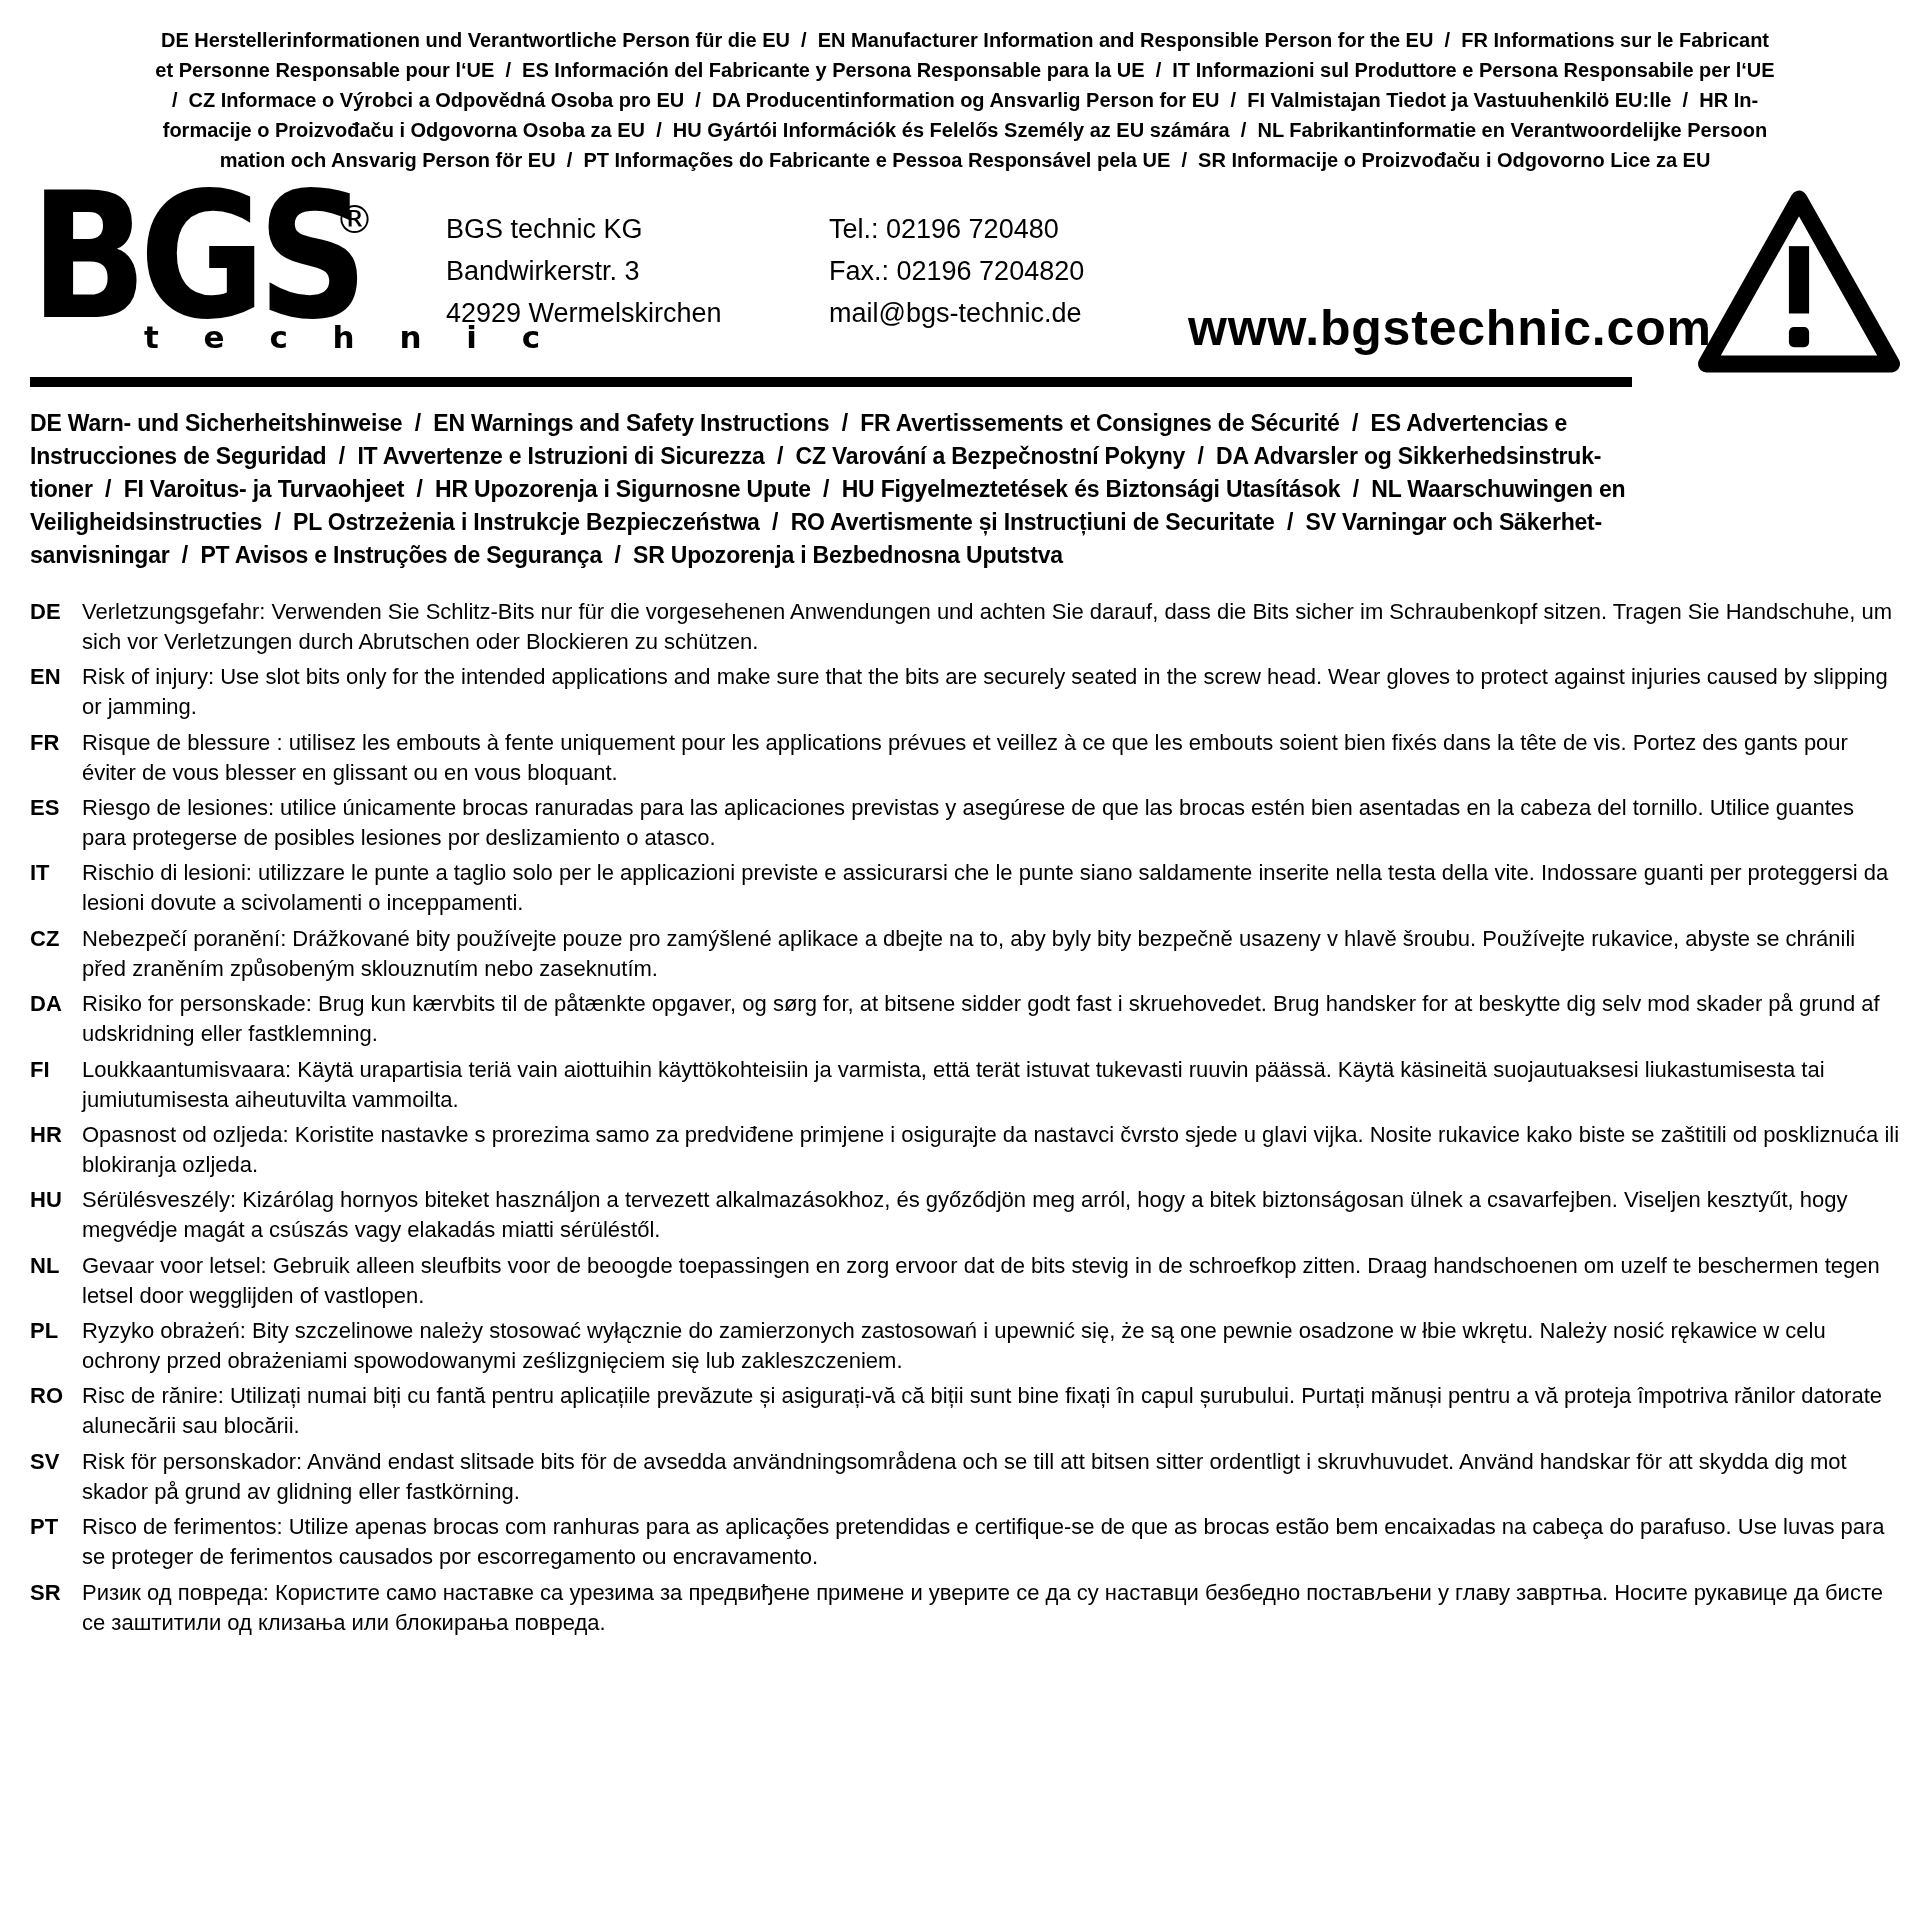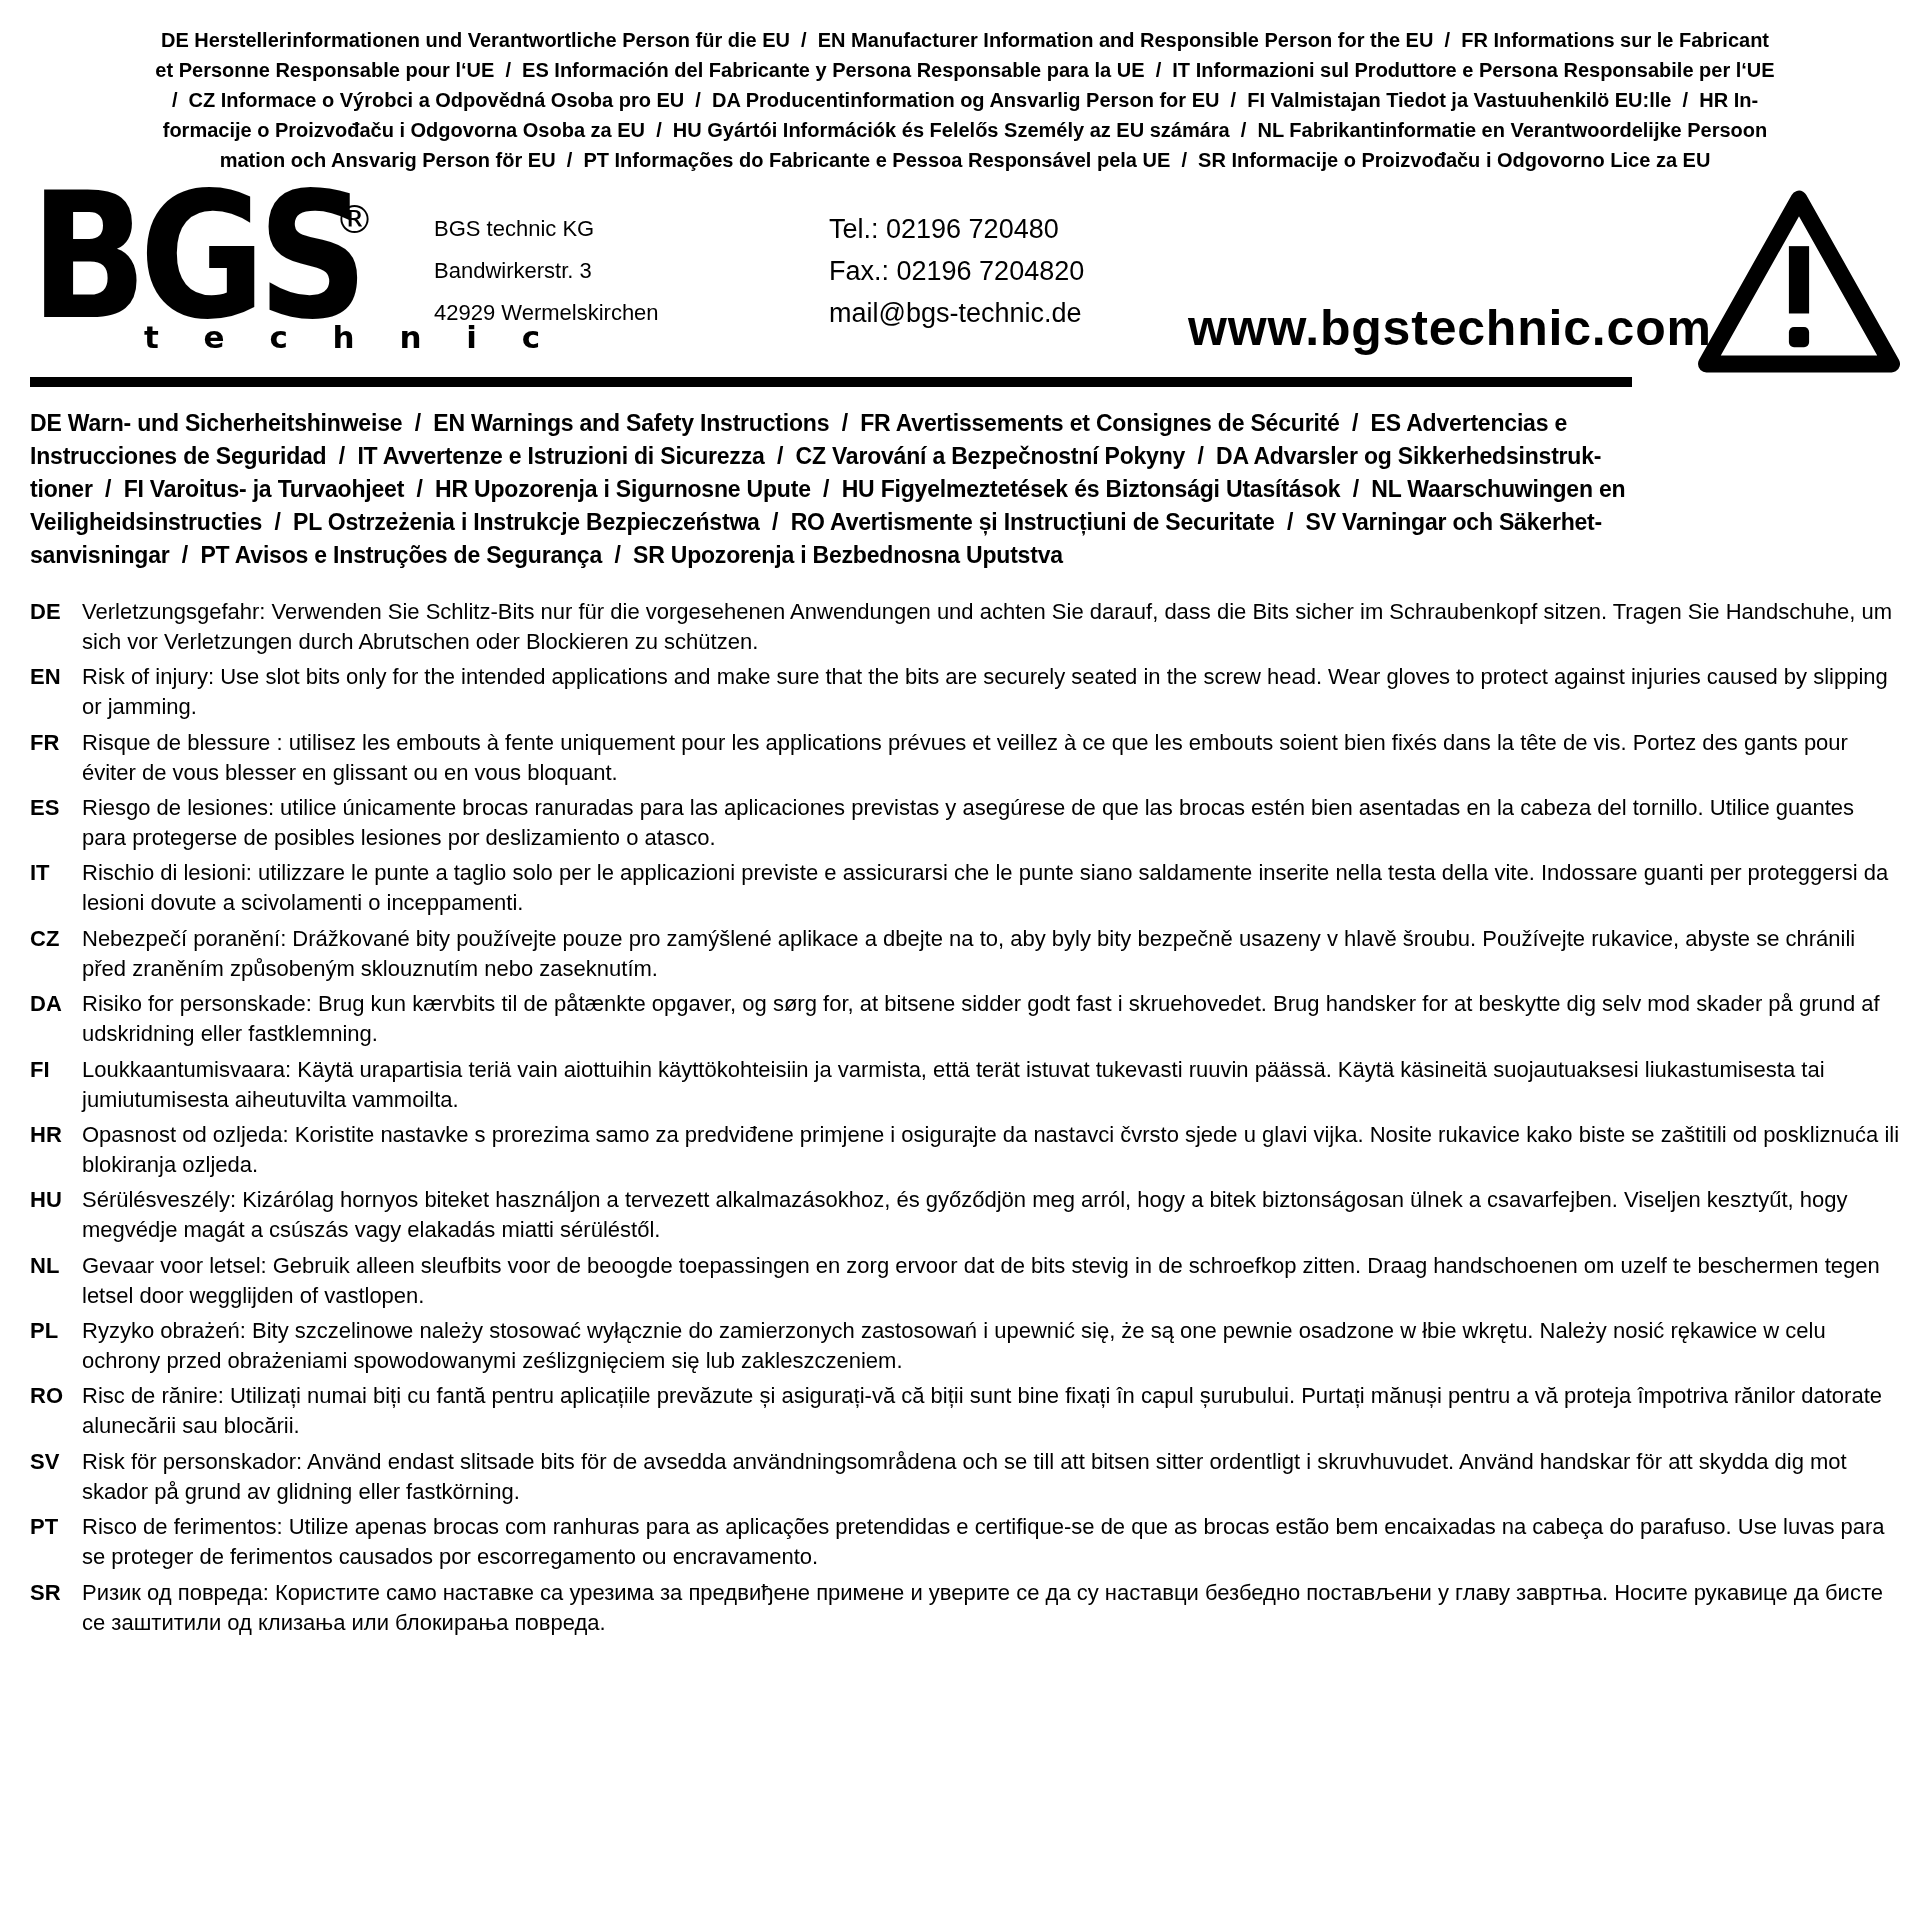--- a/index.html
+++ b/index.html
@@ -17,21 +17,21 @@
   .logo-bgs {
     font-family: "DejaVu Sans", sans-serif;
     font-weight: 700; font-size: 175px; line-height: 1;
     letter-spacing: -9.3px; transform: scaleX(0.88); transform-origin: left top;
     white-space: pre;
   }
   .logo-reg { position: absolute; left: 305px; top: 28px; font-size: 39px; font-weight: 400;
     font-family: "DejaVu Sans", sans-serif; }
   .logo-technic { font-family: "DejaVu Sans", sans-serif; font-weight: 700; font-size: 31px;
     letter-spacing: 17px; margin-left: 114px; margin-top: -25px; white-space: pre; text-align: right; }
-  .address { position: absolute; left: 404px; top: 15.6px; font-size: 22px; line-height: 42px; }
+  .address { position: absolute; left: 416px; top: 15.6px; font-size: 27px; line-height: 42px; }
   .contact { position: absolute; left: 799px; top: 15.6px; font-size: 27px; line-height: 42px; }
   .website { position: absolute; left: 1158px; top: 107px; font-size: 50px; font-weight: 700; letter-spacing: 0.8px; }
   .triangle { position: absolute; right: 0; top: -2.3px; width: 202px; height: 183px; }
 
   .rule { height: 10px; background: #000; width: 1602px; margin-top: 7.8px; }
 
   
   .warnings-header { margin-top: 20px; font-weight: 700; font-size: 23px; line-height: 33px; letter-spacing: -0.2px; }
 
   

